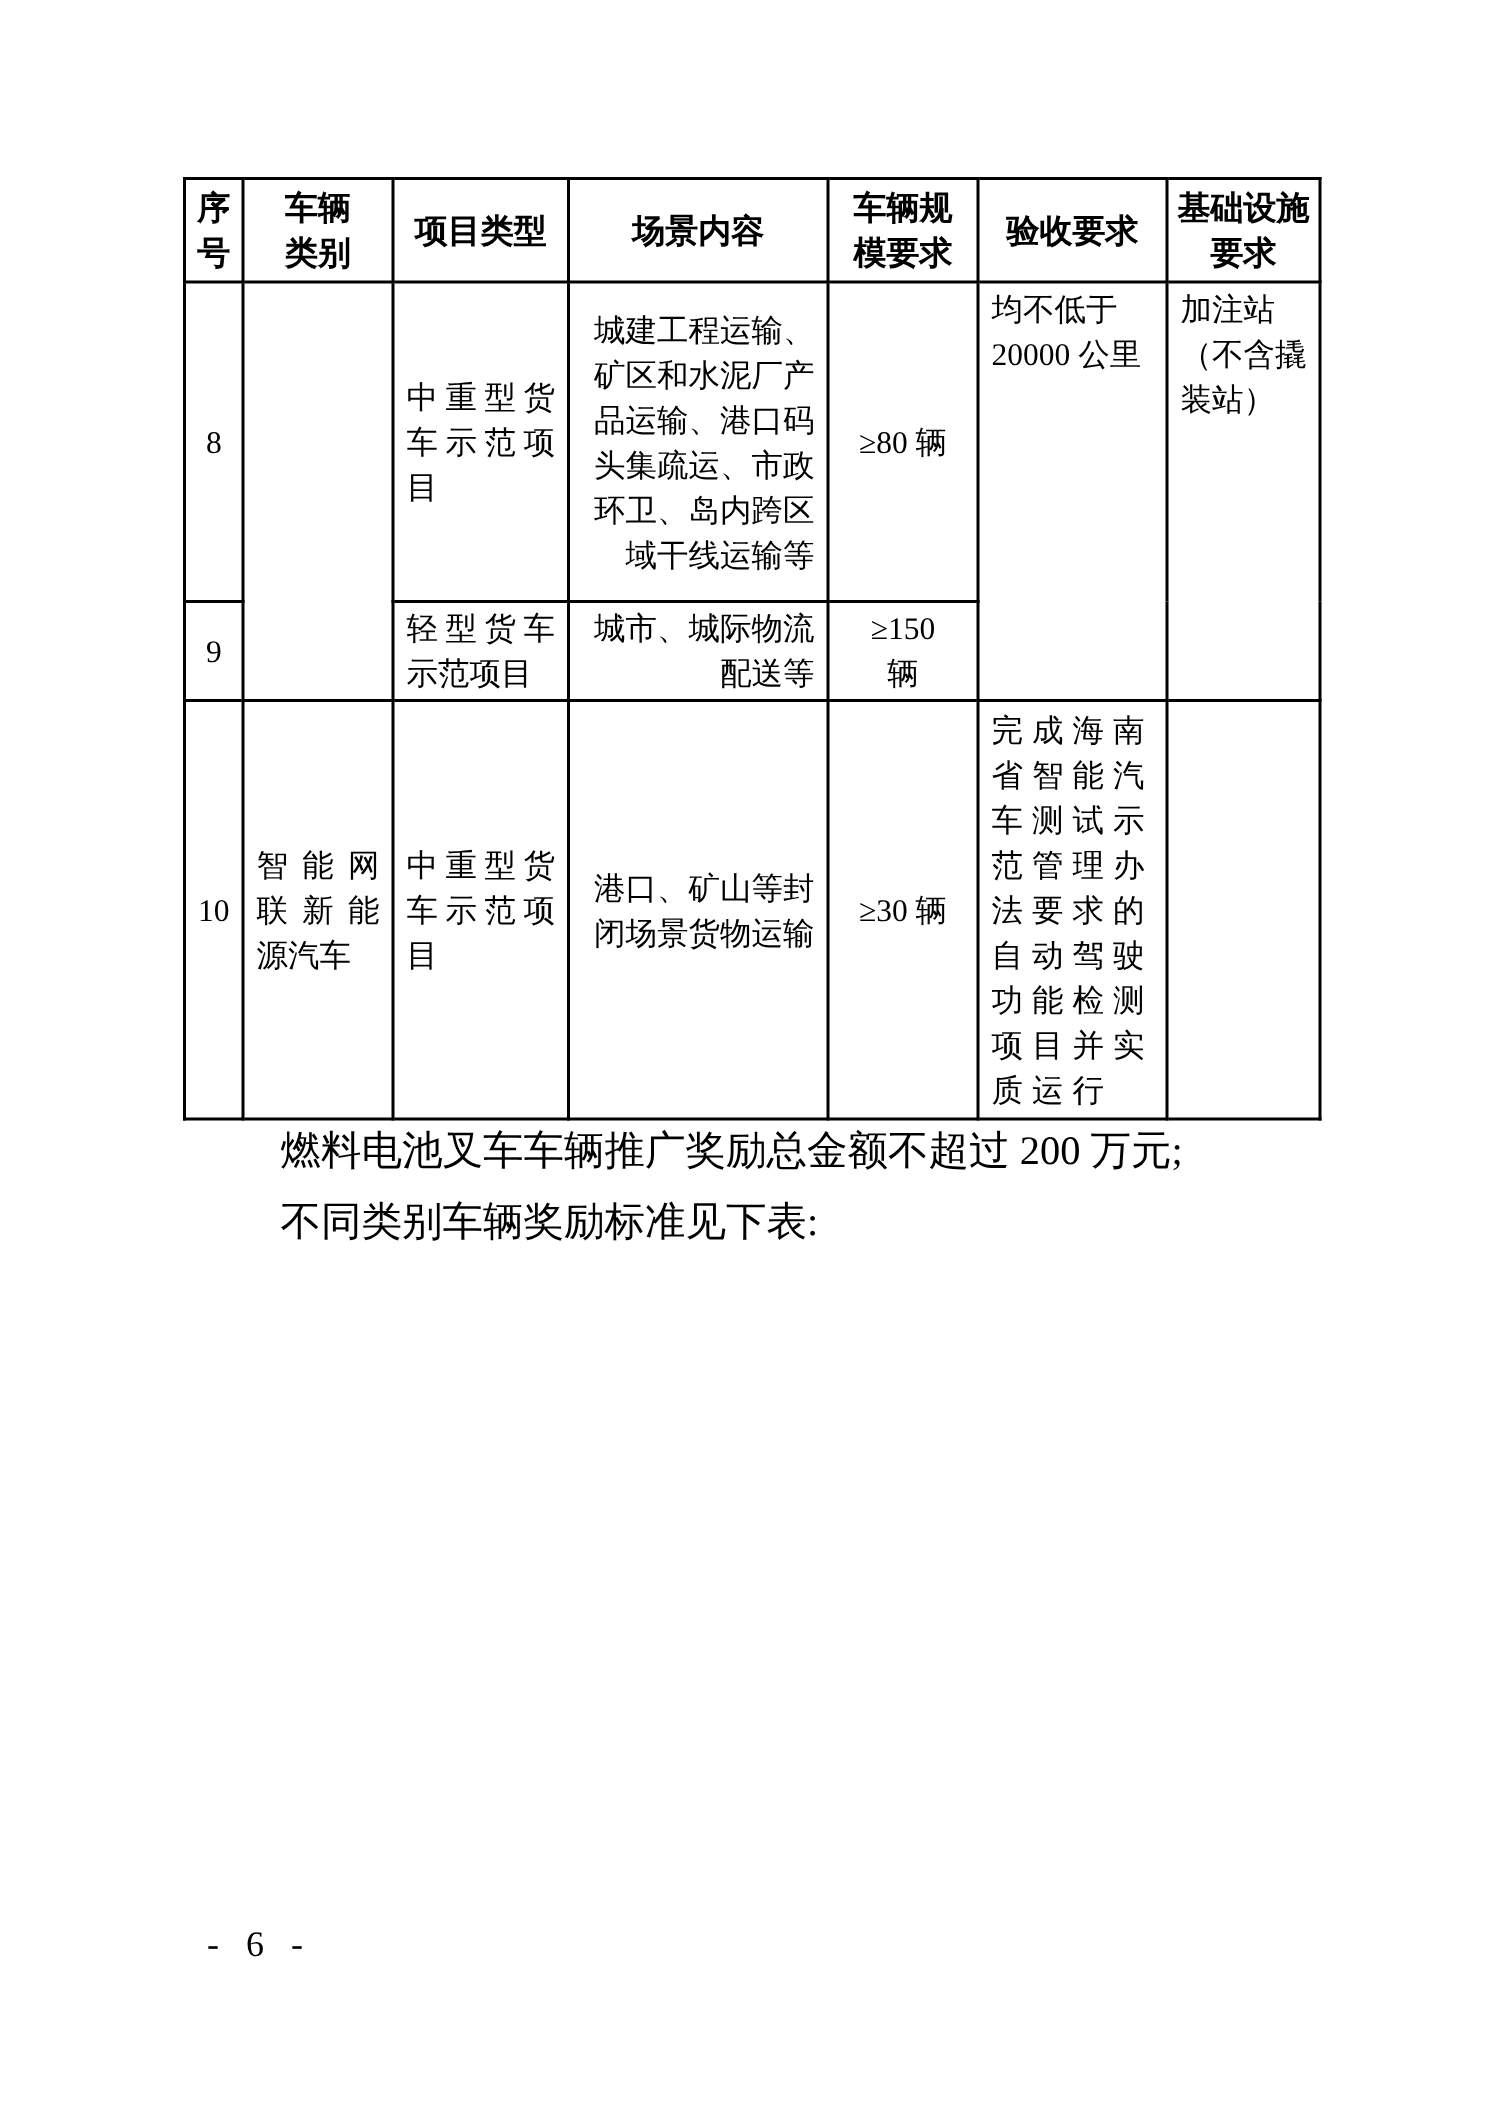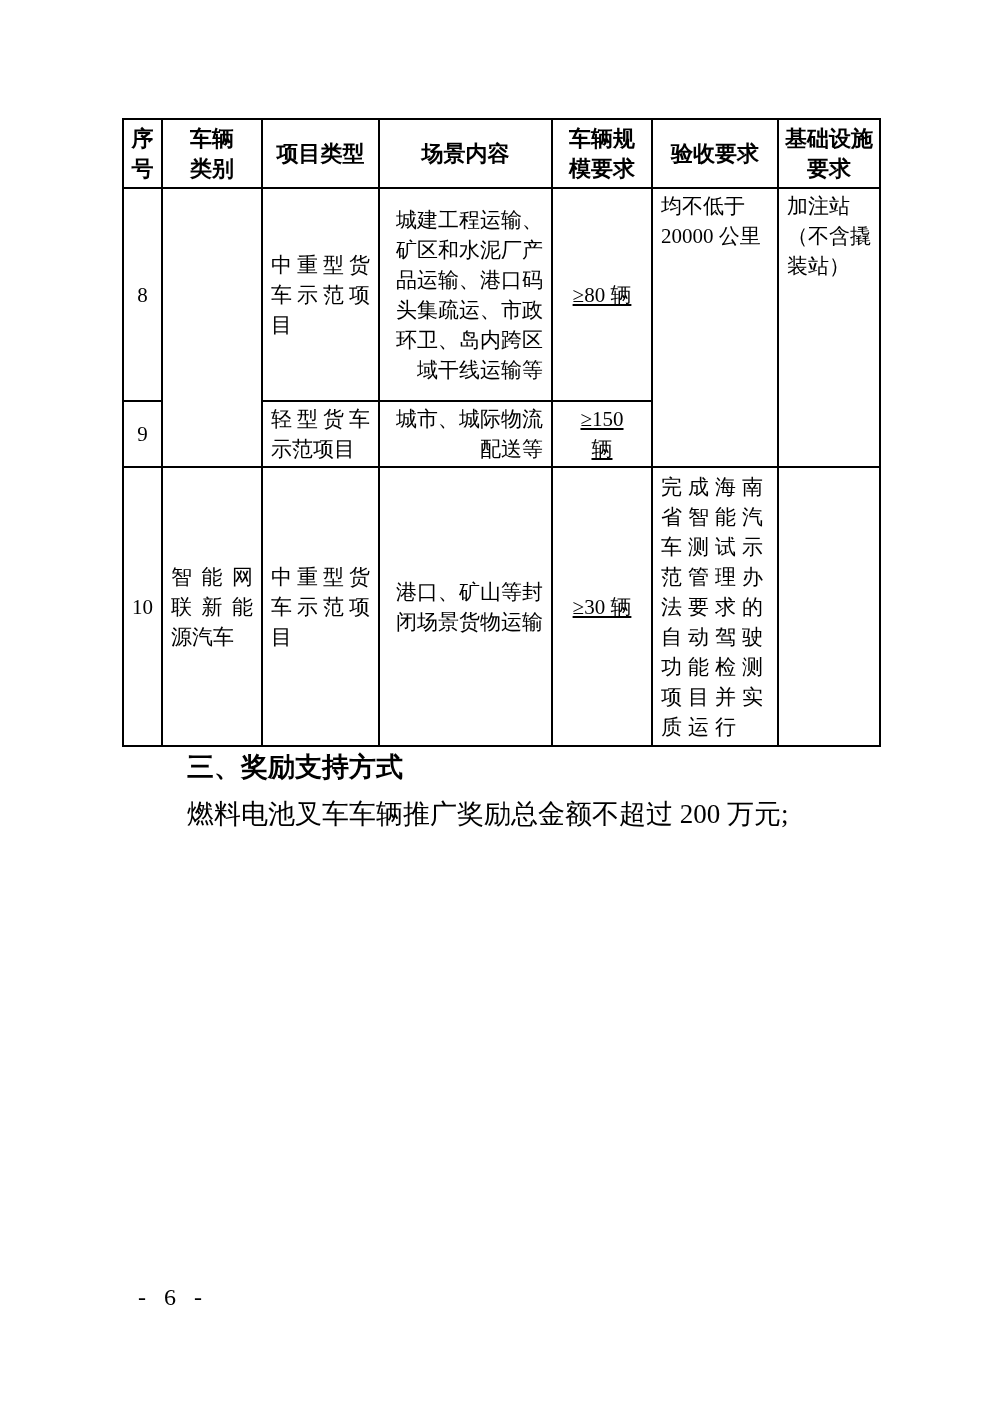--- a/index.html
+++ b/index.html
@@ -28,21 +28,21 @@
     text-justify: inter-ideograph;
   }
   .row-header { height: 69px; }
   .row-8 { height: 213px; }
   .row-9 { height: 58px; }
   .row-10 { height: 279px; }
   .c-no     { text-align: center; vertical-align: middle; padding: 2px; }
   .c-cat    { text-align: justify; vertical-align: middle; padding: 2px 15px; }
   .c-proj   { text-align: justify; vertical-align: middle; }
   .c-scene  { text-align: right; vertical-align: middle; padding: 2px 11px; margin-left: 15px; }
-  .c-scale  { text-align: center; vertical-align: middle; padding: 2px 4px; text-decoration: underline; }
+  .c-scale  { text-align: center; vertical-align: middle; padding: 2px 4px; }
   .c-top    { vertical-align: top; text-align: left; padding-top: 5px; }
   .c-accept10 { text-align: justify; vertical-align: middle; letter-spacing: 6px; padding: 2px 7px; margin-top: 14px; }
   
   .body-text {
     position: absolute; left: 133px; top: 744px; width: 745px;
     font-size: 27px; line-height: 47px; text-align: justify;
     text-justify: inter-ideograph;
   }
   .body-text p { text-indent: 2em; margin: 0; }
   .heading-sans { font-family: "Liberation Sans", sans-serif; font-weight: bold; }
@@ -104,17 +104,17 @@
     <td class="c-proj">中重型货车示范项目</td>
     <td class="c-scene">港口、矿山等封闭场景货物运输</td>
     <td class="c-scale">≥30 辆</td>
     <td class="c-accept10">完成海南省智能汽车测试示范管理办法要求的自动驾驶功能检测项目并实质运行</td>
     <td></td>
   </tr>
 </tbody>
   </table>
 
 <div class="body-text">
-  <p class="heading-sans">三、奖励支持方式</p>
   <p>燃料电池叉车车辆推广奖励总金额不超过 200 万元;</p>
+  <p>不同类别车辆奖励标准见下表:</p>
 </div>
 
 <div class="page-number">- 6 -</div>
 
 </body></html>

